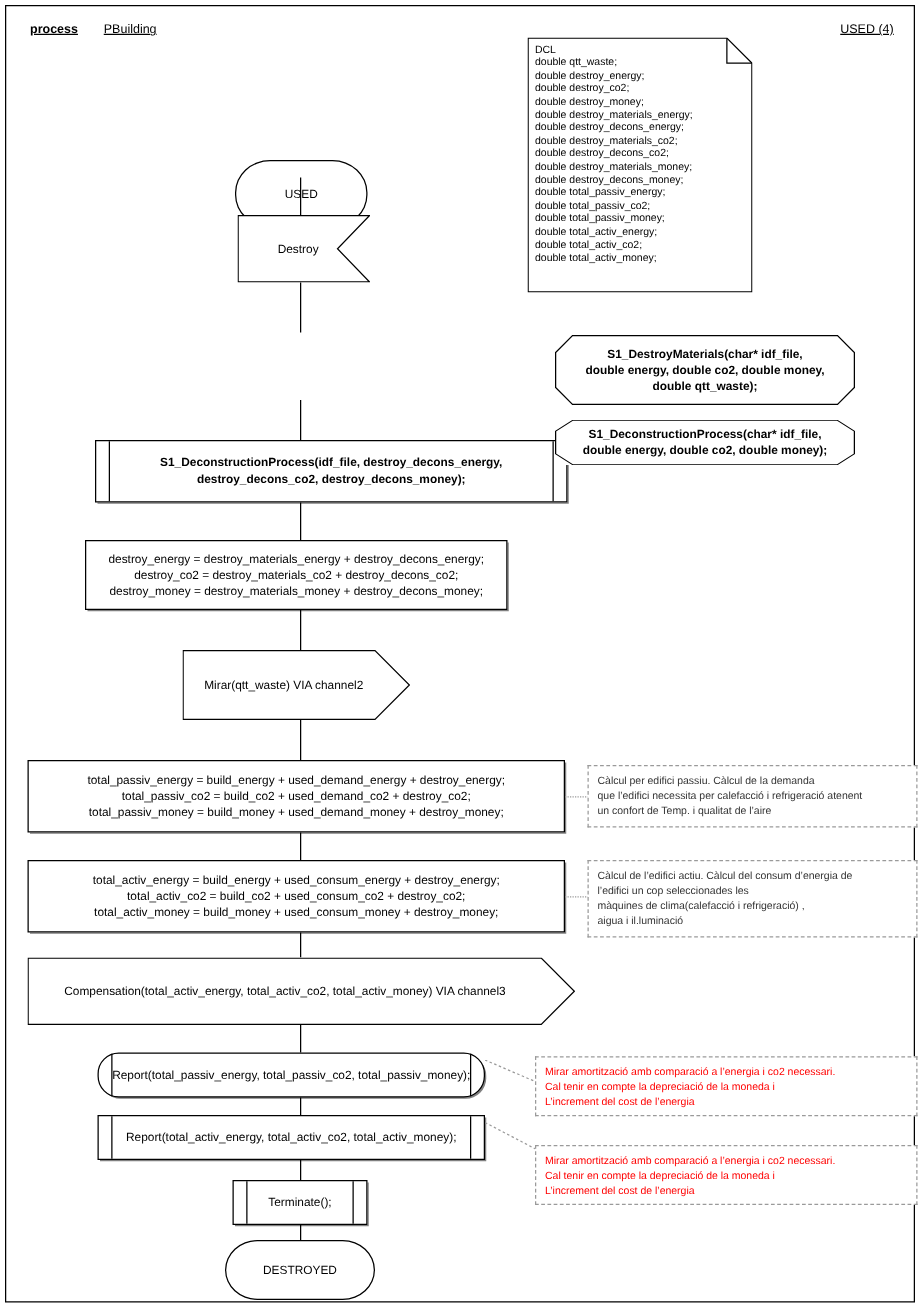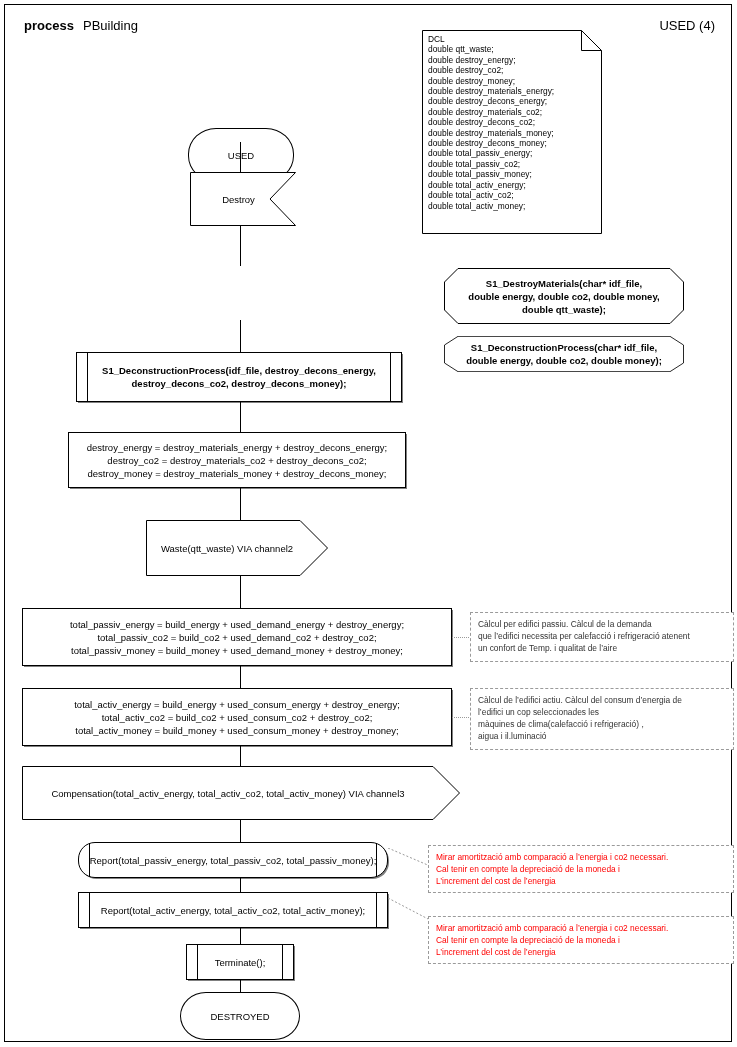--- a/index.html
+++ b/index.html
@@ -16,23 +16,24 @@
   .frame{
     position:absolute;
     left:4px;top:4px;
     width:728px;height:1038px;
     border:1px solid #000;
     box-sizing:border-box;
   }
 
   .hdr{
     position:absolute;
-    font-size:13px;
+    font-size:10px;
     color:#000;
     white-space:nowrap;
+    text-decoration:underline;
   }
   .hdr.bold{font-weight:bold;}
 
   
   .nodetxt{
     position:absolute;
     left:0;top:0;right:0;bottom:0;
     display:flex;
     align-items:center;
     justify-content:center;
@@ -170,38 +171,38 @@
   <div class="node recv" style="left:190px;top:172px;width:106px;height:54px;">
     <svg viewBox="0 0 106 54" preserveAspectRatio="none">
       <path d="M0.5,0.5 L105.5,0.5 L80,27 L105.5,53.5 L0.5,53.5 Z" fill="#ffffff" stroke="#000000" stroke-width="1"></path>
     </svg>
     <div class="nodetxt" style="padding-right:34px;padding-left:25px;">Destroy</div>
   </div>
   <div class="vline" style="left:240px;top:226px;height:40px;"></div>
 
   <div class="vline" style="left:240px;top:320px;height:32px;"></div>
 
-  <div class="node subproc" style="left:76px;top:352px;width:326px;height:50px;">
+  <div class="node subproc" style="left:76px;top:352px;width:378px;height:50px;">
     <div class="nodetxt bold">S1_DeconstructionProcess(idf_file, destroy_decons_energy,
 destroy_decons_co2, destroy_decons_money);</div>
   </div>
   <div class="vline" style="left:240px;top:402px;height:30px;"></div>
 
   <div class="node rect" style="left:68px;top:432px;width:338px;height:56px;">
     <div class="nodetxt">destroy_energy = destroy_materials_energy + destroy_decons_energy;
 destroy_co2 = destroy_materials_co2 + destroy_decons_co2;
 destroy_money = destroy_materials_money + destroy_decons_money;</div>
   </div>
   <div class="vline" style="left:240px;top:488px;height:32px;"></div>
 
   <div class="node send" style="left:146px;top:520px;width:182px;height:56px;">
     <svg viewBox="0 0 182 56" preserveAspectRatio="none">
       <path d="M0.5,0.5 L154,0.5 L181.5,28 L154,55.5 L0.5,55.5 Z" fill="#ffffff" stroke="#000000" stroke-width="1"></path>
     </svg>
-    <div class="nodetxt" style="padding-right:30px;">Waste(qtt_waste) VIA channel2</div>
+    <div class="nodetxt" style="padding-right:30px;">Mirar(qtt_waste) VIA channel2</div>
   </div>
   <div class="vline" style="left:240px;top:576px;height:32px;"></div>
 
   <div class="node rect" style="left:22px;top:608px;width:430px;height:58px;">
     <div class="nodetxt">total_passiv_energy = build_energy + used_demand_energy + destroy_energy;
 total_passiv_co2 = build_co2 + used_demand_co2 + destroy_co2;
 total_passiv_money =  build_money + used_demand_money + destroy_money;</div>
   </div>
   <div class="vline" style="left:240px;top:666px;height:22px;"></div>
 

